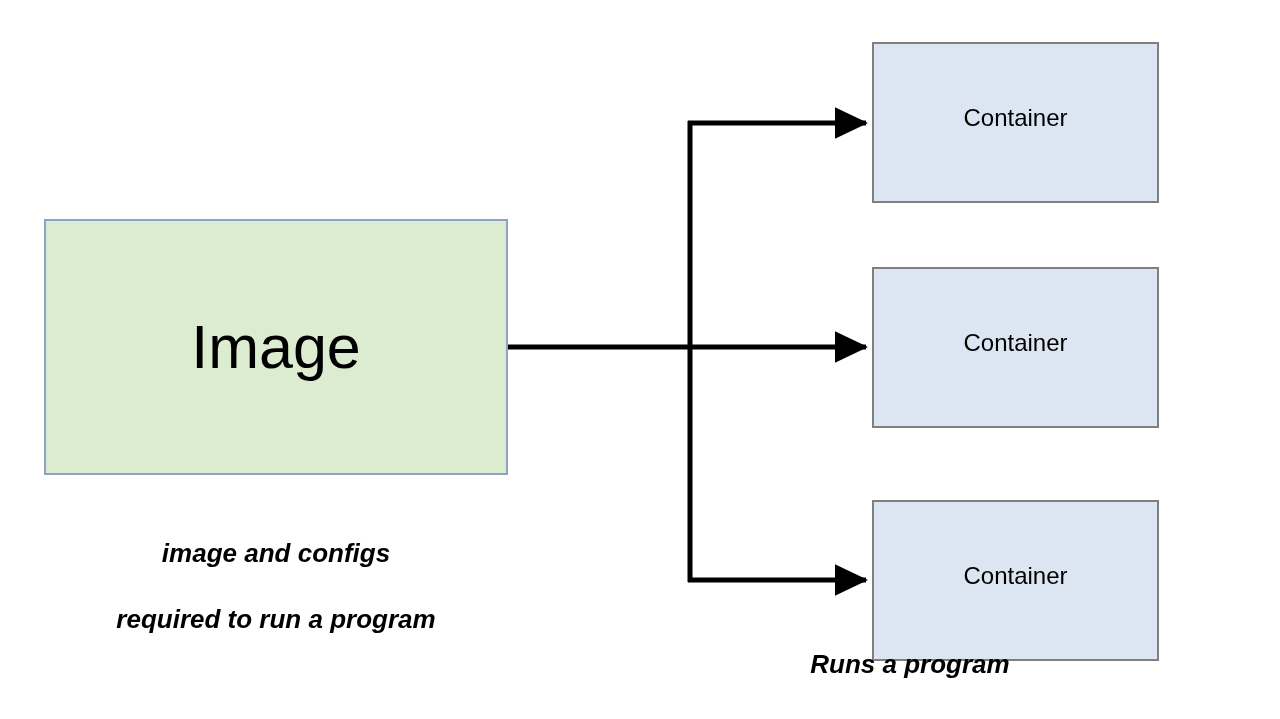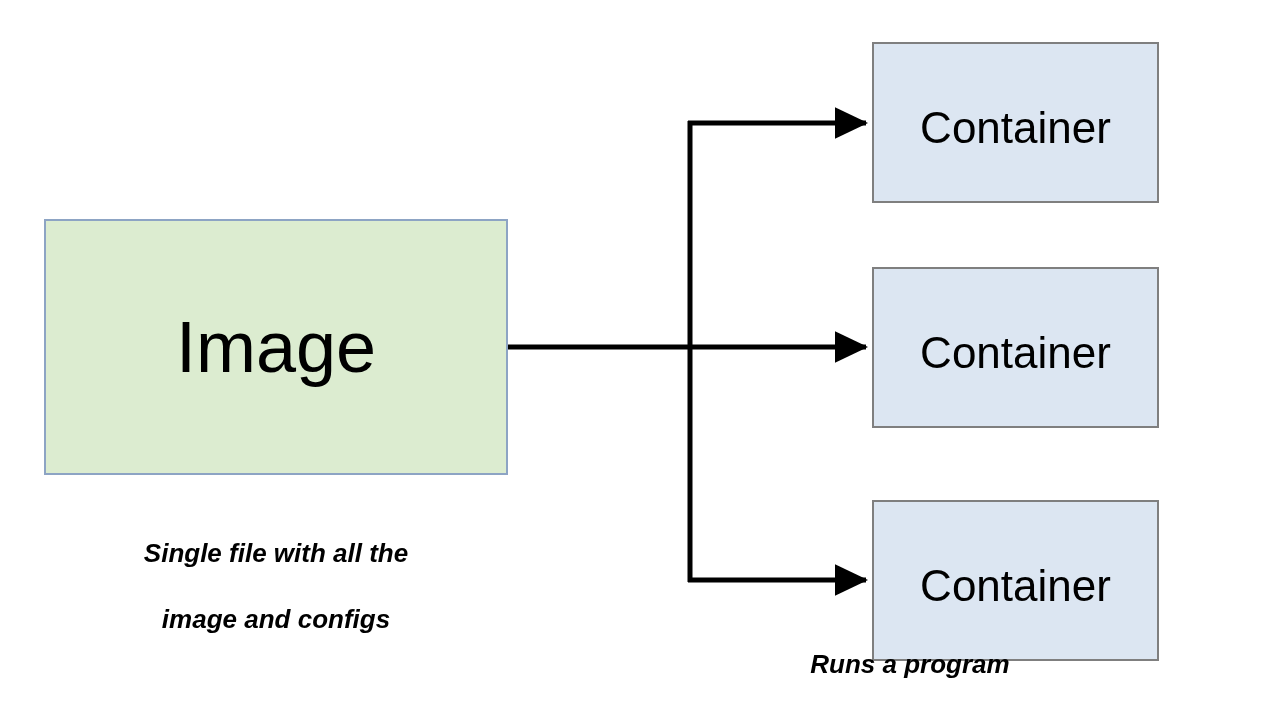--- a/index.html
+++ b/index.html
@@ -31,41 +31,41 @@
 
   .image-node {
     left: 44px;
     top: 219px;
     width: 464px;
     height: 256px;
     background: #dcecd0;
     border: 2px solid #8da4c4;
   }
   .image-label {
-    font-size: 72px;
+    font-size: 61px;
     line-height: 1;
     color: #000000;
     letter-spacing: 0px;
     font-weight: 400;
   }
 
   .container-node {
     width: 287px;
     height: 161px;
     left: 872px;
     background: #dce6f2;
     border: 2px solid #7f7f7f;
   }
   .container-node.c1 { top: 42px; }
   .container-node.c2 { top: 267px; }
   .container-node.c3 { top: 500px; }
 
   .container-label {
     position: absolute;
-    font-size: 44px;
+    font-size: 24px;
     line-height: 1;
     color: #000000;
     font-weight: 400;
     left: 0;
     right: 0;
     text-align: center;
   }
   
   .c1 .container-label { top: 62px; }
   .c2 .container-label { top: 62px; }
@@ -137,21 +137,21 @@
 
   <div class="node container-node c2">
     <span class="container-label">Container</span>
   </div>
 
   <div class="node container-node c3">
     <span class="container-label">Container</span>
   </div>
 
   <div class="caption caption-image">
-    <span class="caption-line">Single file with all the</span>
     <span class="caption-line">image and configs</span>
+    <span class="caption-line">required to run a program</span>
   </div>
 
   <div class="caption caption-container">
     <span class="caption-line">Runs a program</span>
   </div>
 
 </div>
 
 </body></html>

